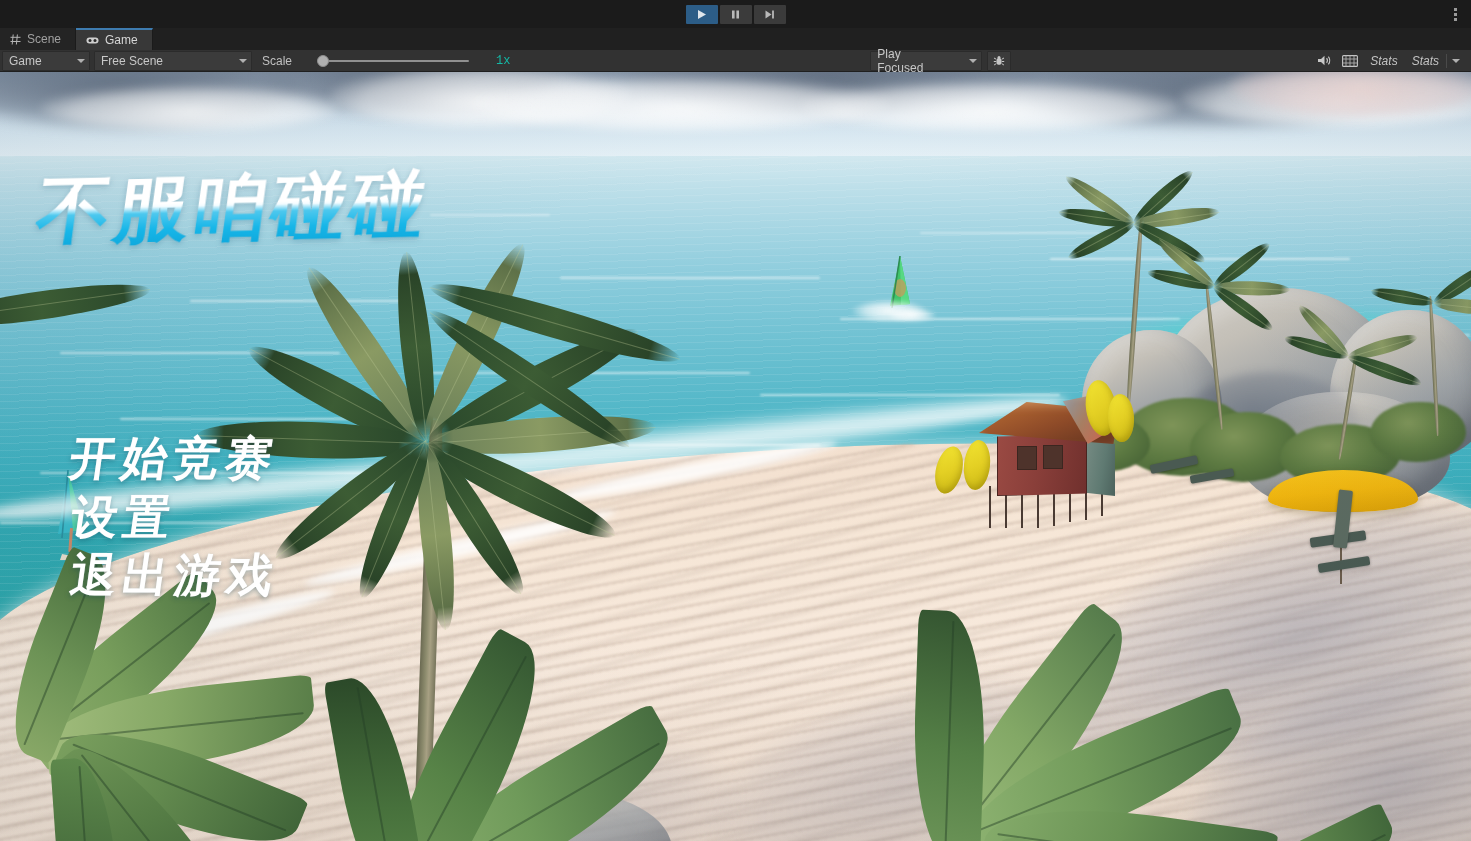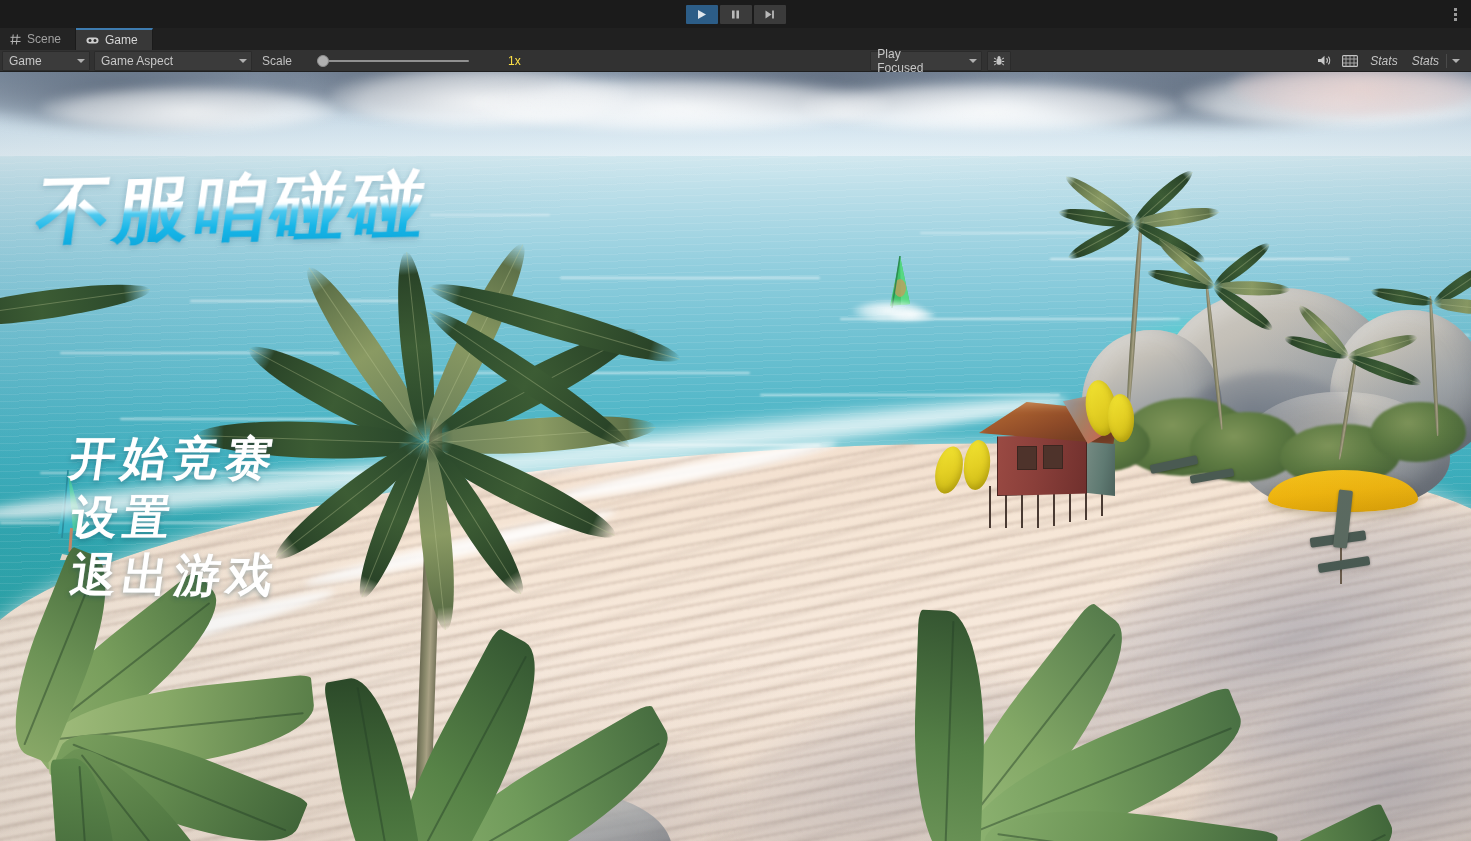--- a/index.html
+++ b/index.html
@@ -62,21 +62,21 @@
   }
   .gt-dd .caret { margin-left:8px; }
   .caret { width:0;height:0;border-left:4px solid transparent;border-right:4px solid transparent;border-top:4px solid #b0b0b0; }
 
   .scale-wrap { display:flex; align-items:center; gap:25px; margin-left:8px; }
   .scale-label { color:#c0c0c0; }
   .slider { position:relative; width:152px; height:14px; display:flex; align-items:center; cursor:pointer;}
   .slider .track { position:absolute; left:0; right:0; height:2px; background:#909090; border-radius:1px;}
   .slider .knob { position:absolute; left:0; width:12px;height:12px;border-radius:50%;
     background:#b0b0b0; border:1px solid #8c8c8c; }
-  .scale-val { color:#fde047; margin-left:14px; }
+  .scale-val { color:#14b8a6; margin-left:2px;font-family:Liberation Mono, monospace; }
 
   .gt-spacer { flex:1; }
 
   .gt-icon-btn {
     width:26px;height:20px; display:flex;align-items:center;justify-content:center;
     cursor:pointer; color:#c0c0c0;
   }
   .gt-text-btn {
     height:20px; display:flex;align-items:center; padding:0 7px; cursor:pointer; color:#c3c3c3;font-style:italic;
   }
@@ -387,21 +387,21 @@
   </div>
 
   <div class="game-toolbar">
 
     <div class="gt-dd" style="width:88px;">
       <span>Game</span>
       <span class="caret"></span>
     </div>
 
     <div class="gt-dd" style="width:158px;">
-      <span>Game Aspect</span>
+      <span>Free Scene</span>
       <span class="caret"></span>
     </div>
 
     <div class="scale-wrap">
       <span class="scale-label">Scale</span>
       <div class="slider">
         <div class="track"></div>
         <div class="knob"></div>
       </div>
       <span class="scale-val">1x</span>

